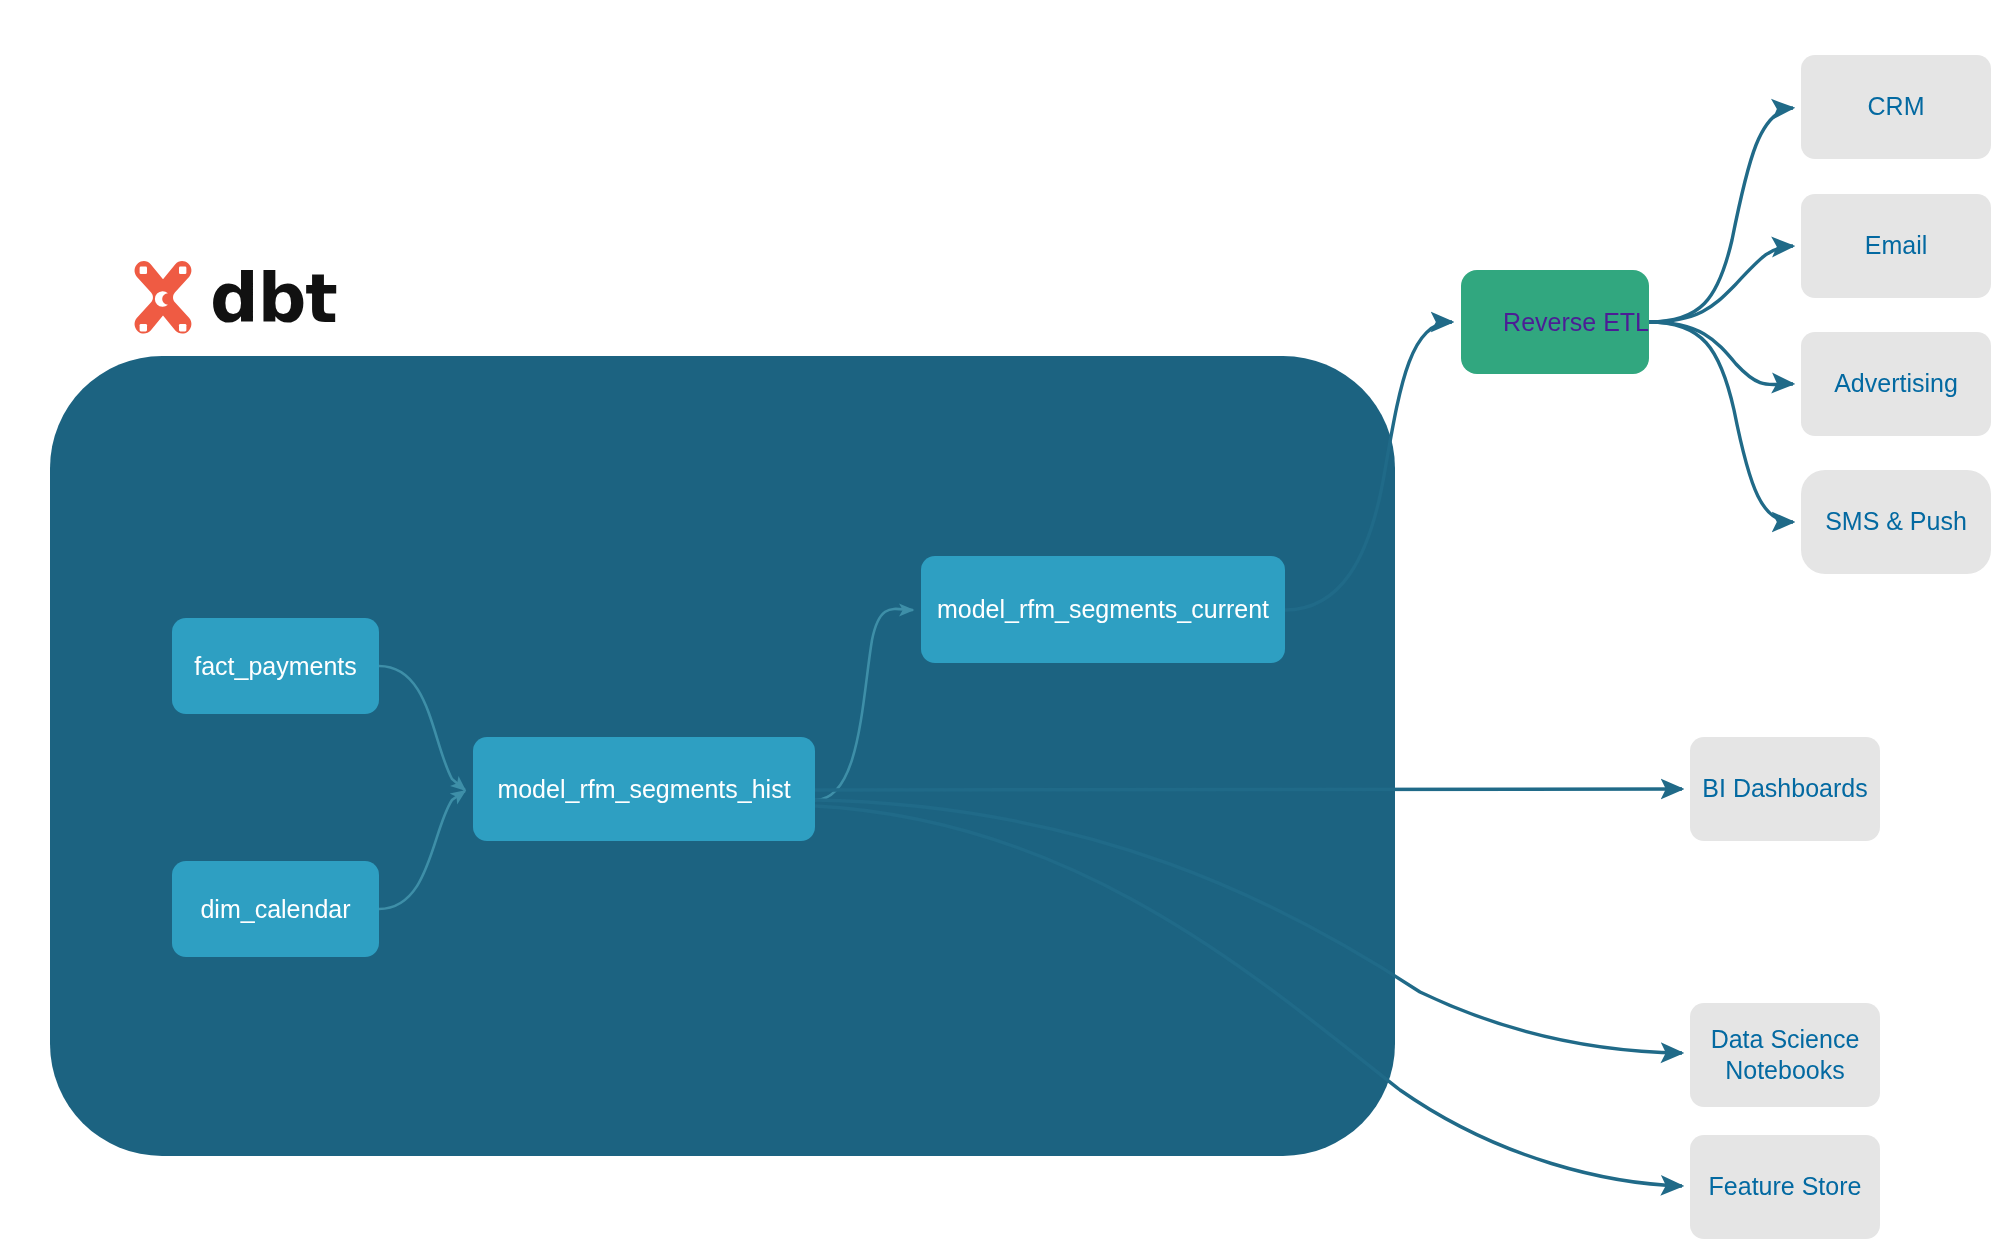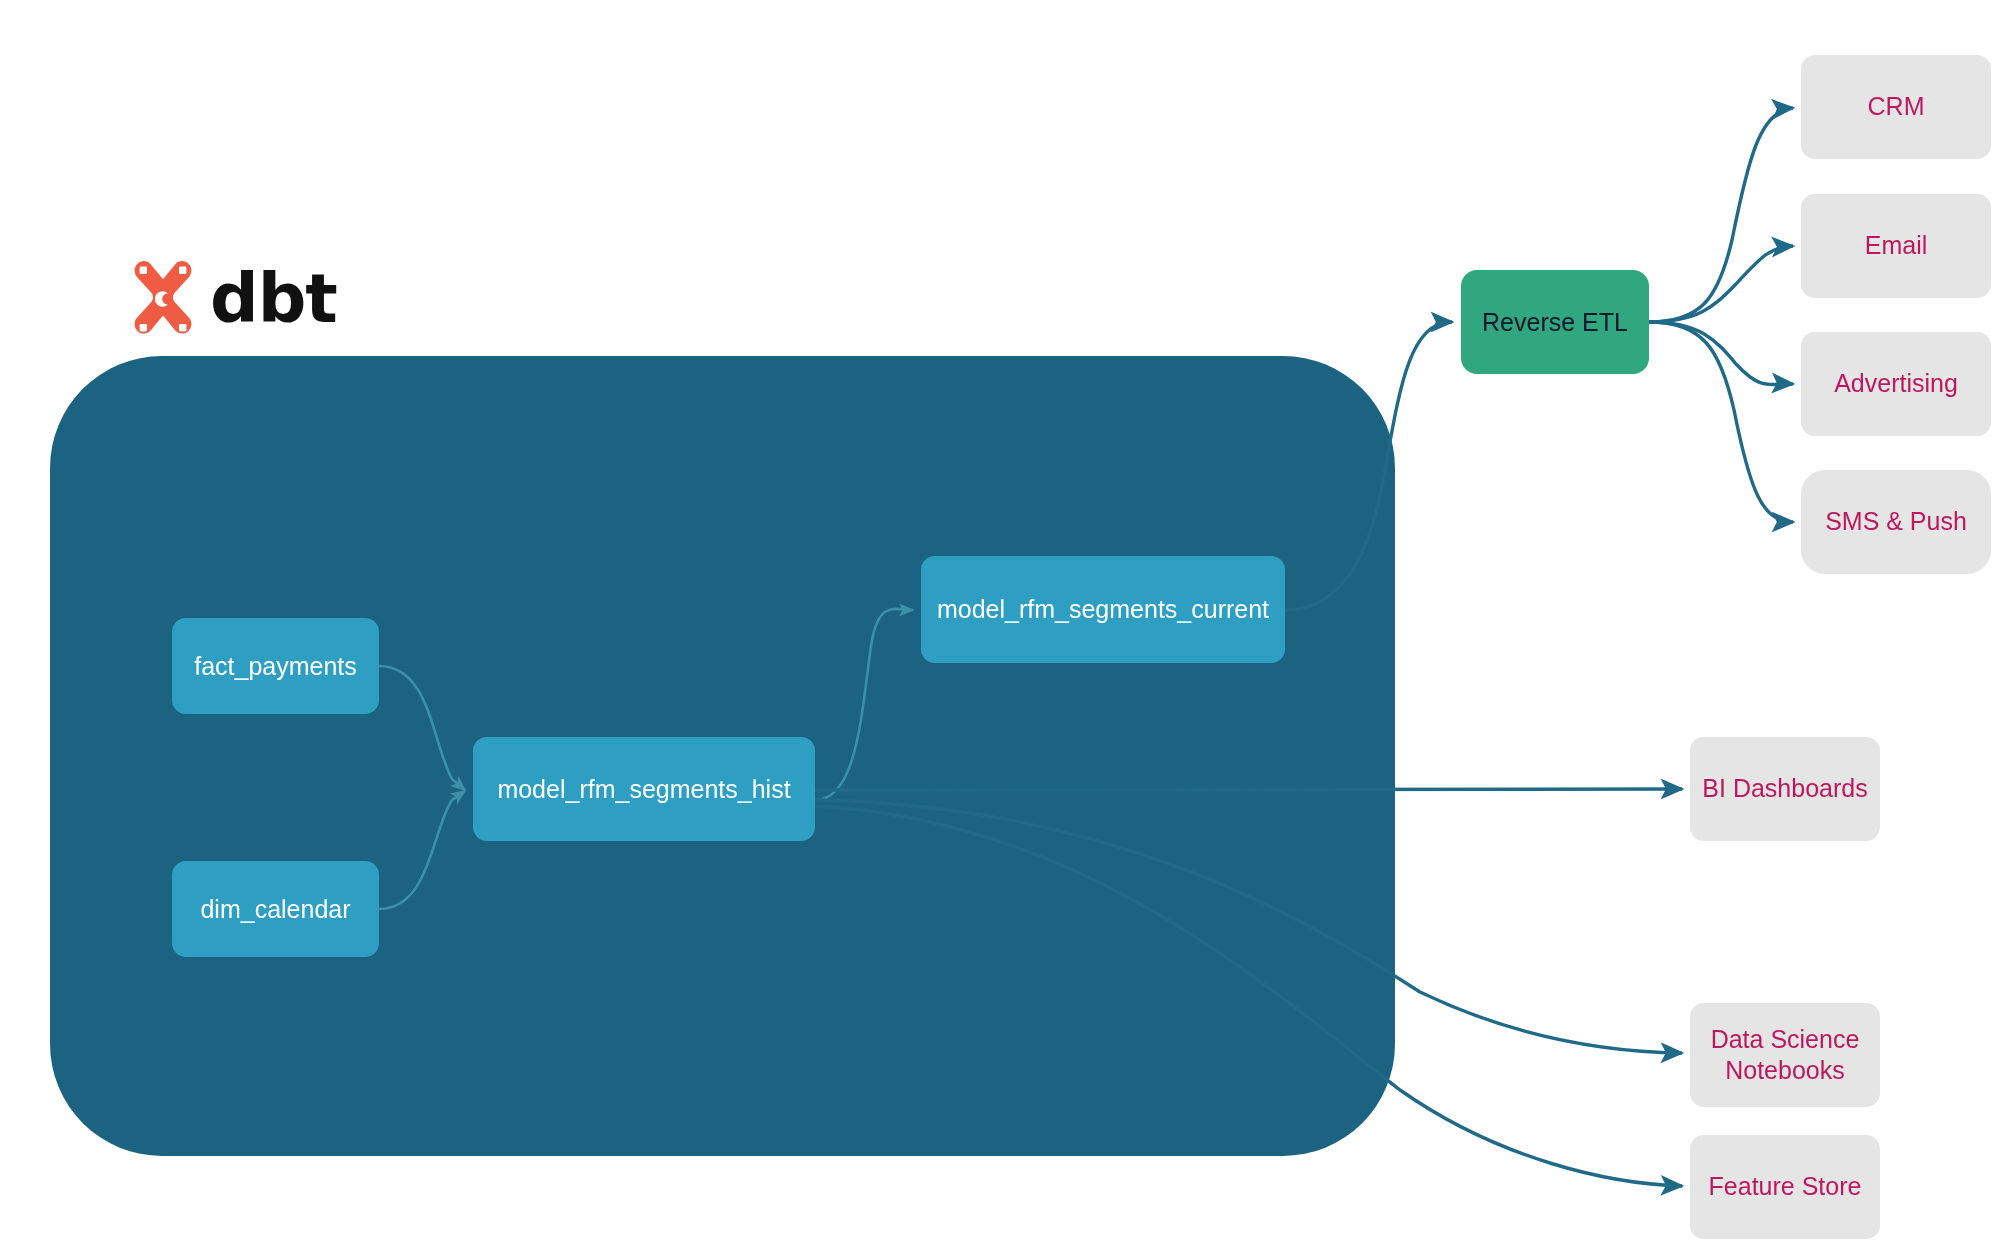--- a/index.html
+++ b/index.html
@@ -74,27 +74,28 @@
     border-radius: 14px;
   }
   .node-model {
     background: #2E9FC2;
     color: #ffffff;
     font-size: 25px;
     padding: 0 22px;
   }
   .node-reverse-etl {
     background: #31A77F;
-    color: #0f172a;
+    color: #4c1d95;
     font-size: 25px;
     border-radius: 16px;
+    justify-content: flex-end;
   }
   .node-sink {
     background: #E5E5E5;
-    color: #be185d;
+    color: #0369a1;
     font-size: 25px;
     border-radius: 14px;
     line-height: 1.25;
   }
 
   
   #node-fact-payments       { left: 172px;  top: 618px;  width: 207px; height: 96px; }
   #node-dim-calendar        { left: 172px;  top: 861px;  width: 207px; height: 96px; }
   #node-rfm-hist            { left: 473px;  top: 737px;  width: 342px; height: 104px; }
   #node-rfm-current         { left: 921px;  top: 556px;  width: 364px; height: 107px; }

